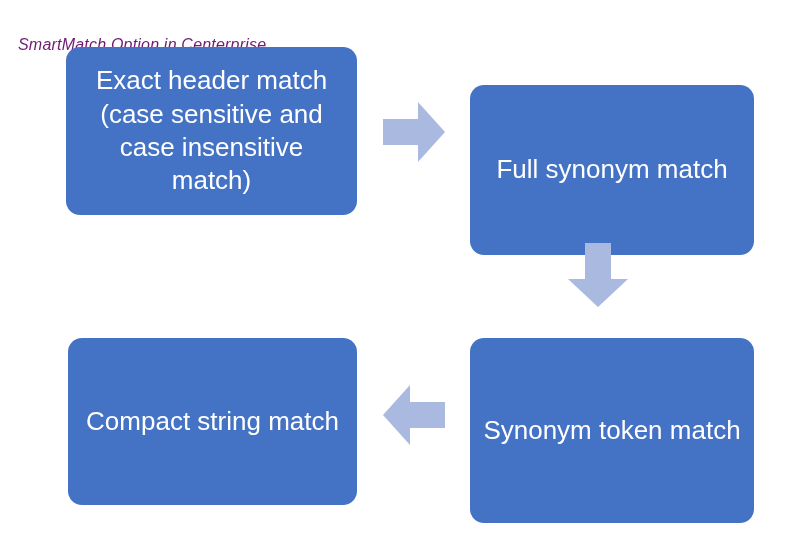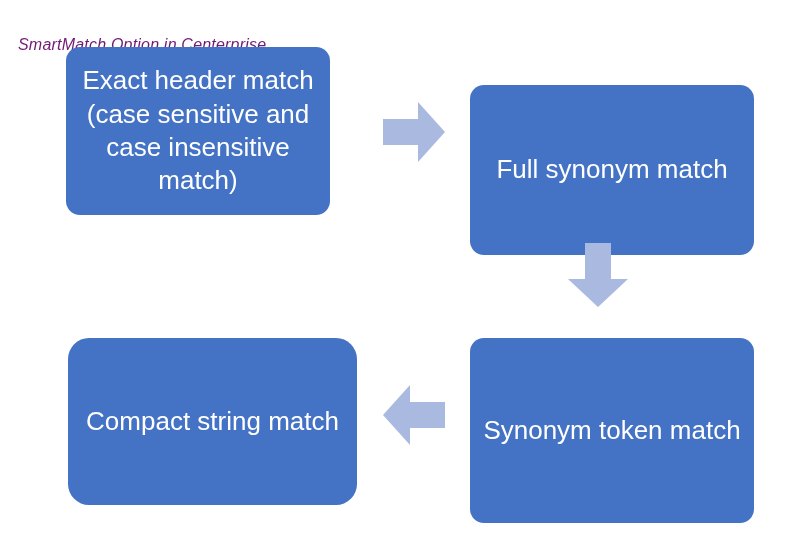--- a/index.html
+++ b/index.html
@@ -41,30 +41,30 @@
   .node-label {
     color: #ffffff;
     font-family: "Liberation Sans", sans-serif;
     font-size: 26px;
     line-height: 1.28;
     text-align: center;
     white-space: pre-line;
   }
   
   #node-exact-header-match {
-    left: 66px;  top: 47px;  width: 264px; height: 168px;
+    left: 66px;  top: 47px;  width: 291px; height: 168px;
   }
   #node-full-synonym-match {
     left: 470px; top: 47px;  width: 284px; height: 170px; margin-top: 38px;
   }
   #node-synonym-token-match {
     left: 470px; top: 338px; width: 284px; height: 185px;
   }
   #node-compact-string-match {
-    left: 68px;  top: 338px; width: 289px; height: 167px; border-radius: 21px;
+    left: 68px;  top: 338px; width: 289px; height: 167px;
   }
   .arrow {
     position: absolute;
   }
   .arrow svg {
     display: block;
     width: 100%;
     height: 100%;
   }
   #arrow-right-top  { left: 383px; top: 102px; width: 62px;  height: 60px; }

